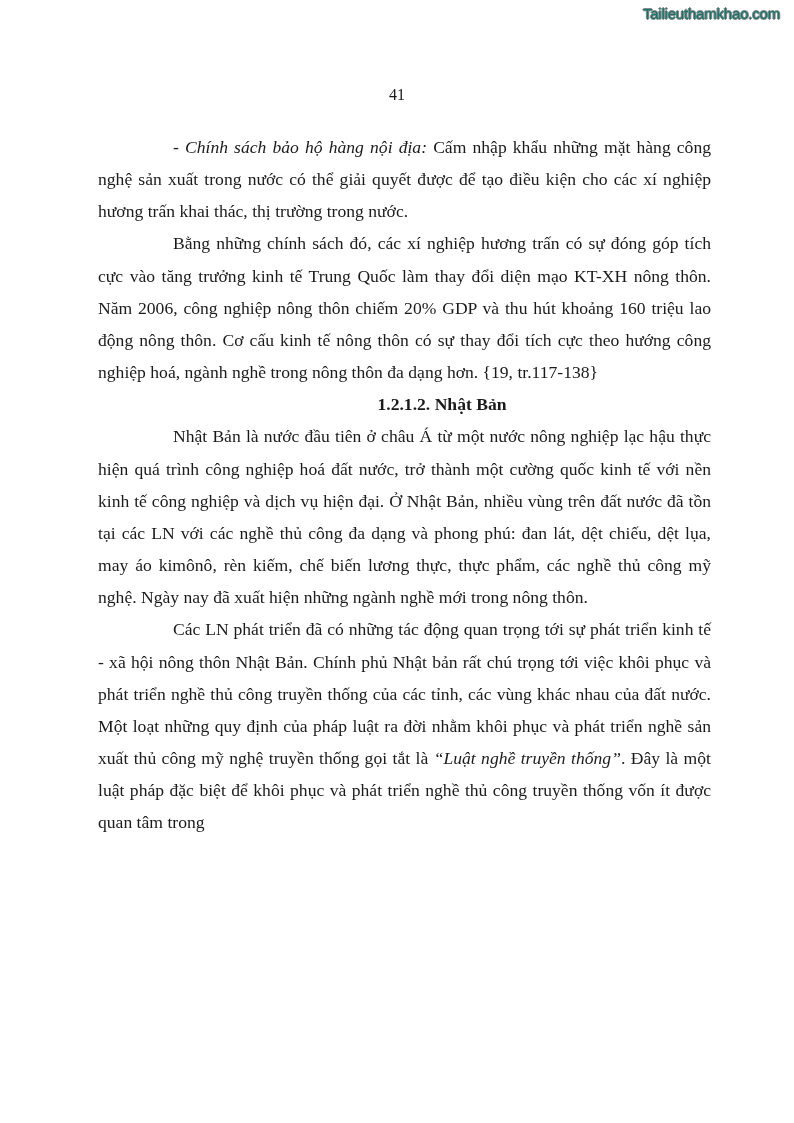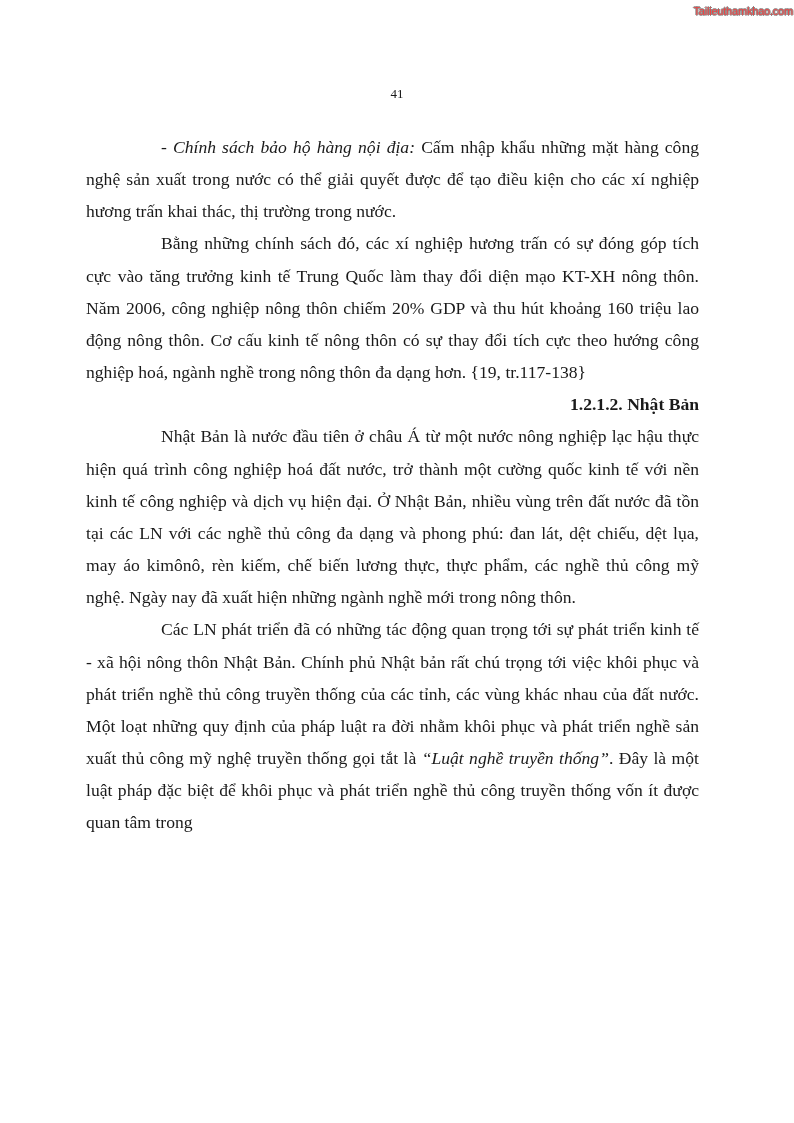--- a/index.html
+++ b/index.html
@@ -11,53 +11,53 @@
       width: 794px;
       height: 1123px;
       position: relative;
       overflow: hidden;
       font-family: "Liberation Serif", "DejaVu Serif", serif;
       color: #1a1a1a;
     }
     .watermark {
       position: absolute;
       top: 5px;
-      right: 1px;
+      right: 14px;
       font-family: "Liberation Sans", "DejaVu Sans", sans-serif;
-      font-size: 11px;
-      color: #ef4444;
+      font-size: 15px;
+      color: #0f766e;
       letter-spacing: -0.2px;
       text-shadow:
         -1px 0 0 #8a8a8a, 1px 0 0 #8a8a8a,
         0 -1px 0 #8a8a8a, 0 1px 0 #8a8a8a;
     }
     .page-number {
       position: absolute;
       top: 86px;
       left: 0;
       width: 794px;
       text-align: center;
-      font-size: 13px;
+      font-size: 16px;
     }
     .content {
       position: absolute;
       top: 131px;
-      left: 86px;
+      left: 98px;
       width: 613px;
       font-size: 17.6px;
       line-height: 32.15px;
       text-align: justify;
     }
     .content p {
       margin: 0;
       text-indent: 75px;
     }
     .content p.heading {
       font-weight: bold;
-      text-align: right;
+      text-align: center;
     }
     .content em {
       font-style: italic;
     }
   </style>
 </head>
 <body>
 
 <div class="watermark">Tailieuthamkhao.com</div>
 

